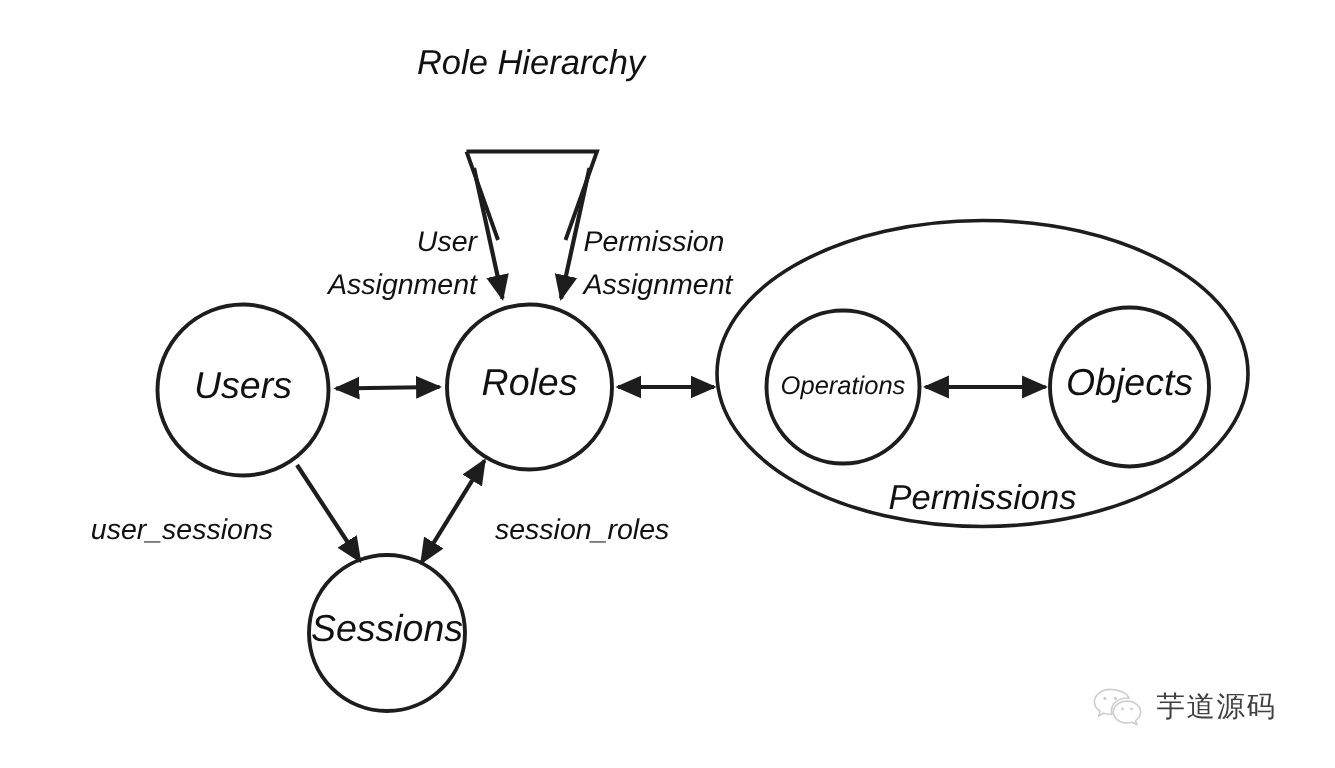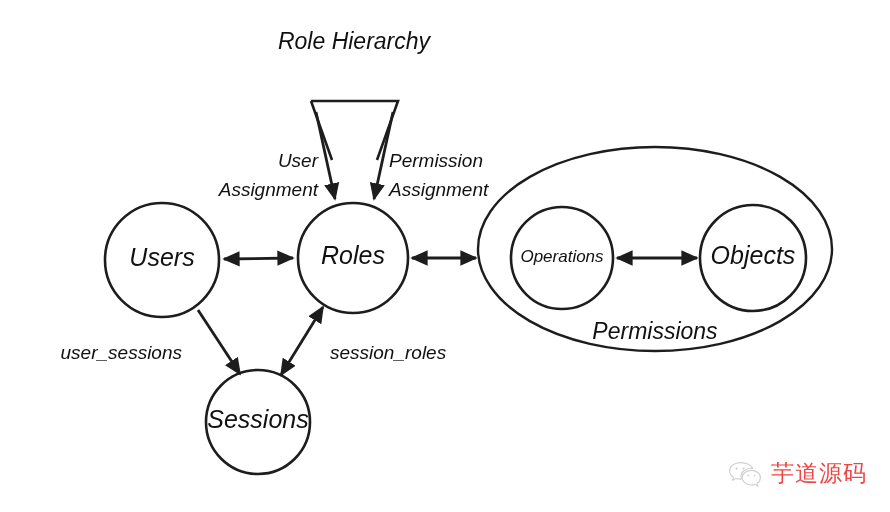--- a/index.html
+++ b/index.html
@@ -89,22 +89,22 @@
     fill: none;
   }
   .watermark-wrap {
     position: absolute;
     display: flex;
     align-items: center;
     gap: 9px;
   }
   .watermark-text {
     font-family: "DejaVu Sans", sans-serif;
-    font-size: 23px;
-    color: #ef4444;
+    font-size: 19px;
+    color: #404040;
     letter-spacing: 1px;
     white-space: nowrap;
   }
   .watermark-logo {
     width: 34px;
     height: 26px;
     flex: 0 0 auto;
   }
 </style>
 </head>

